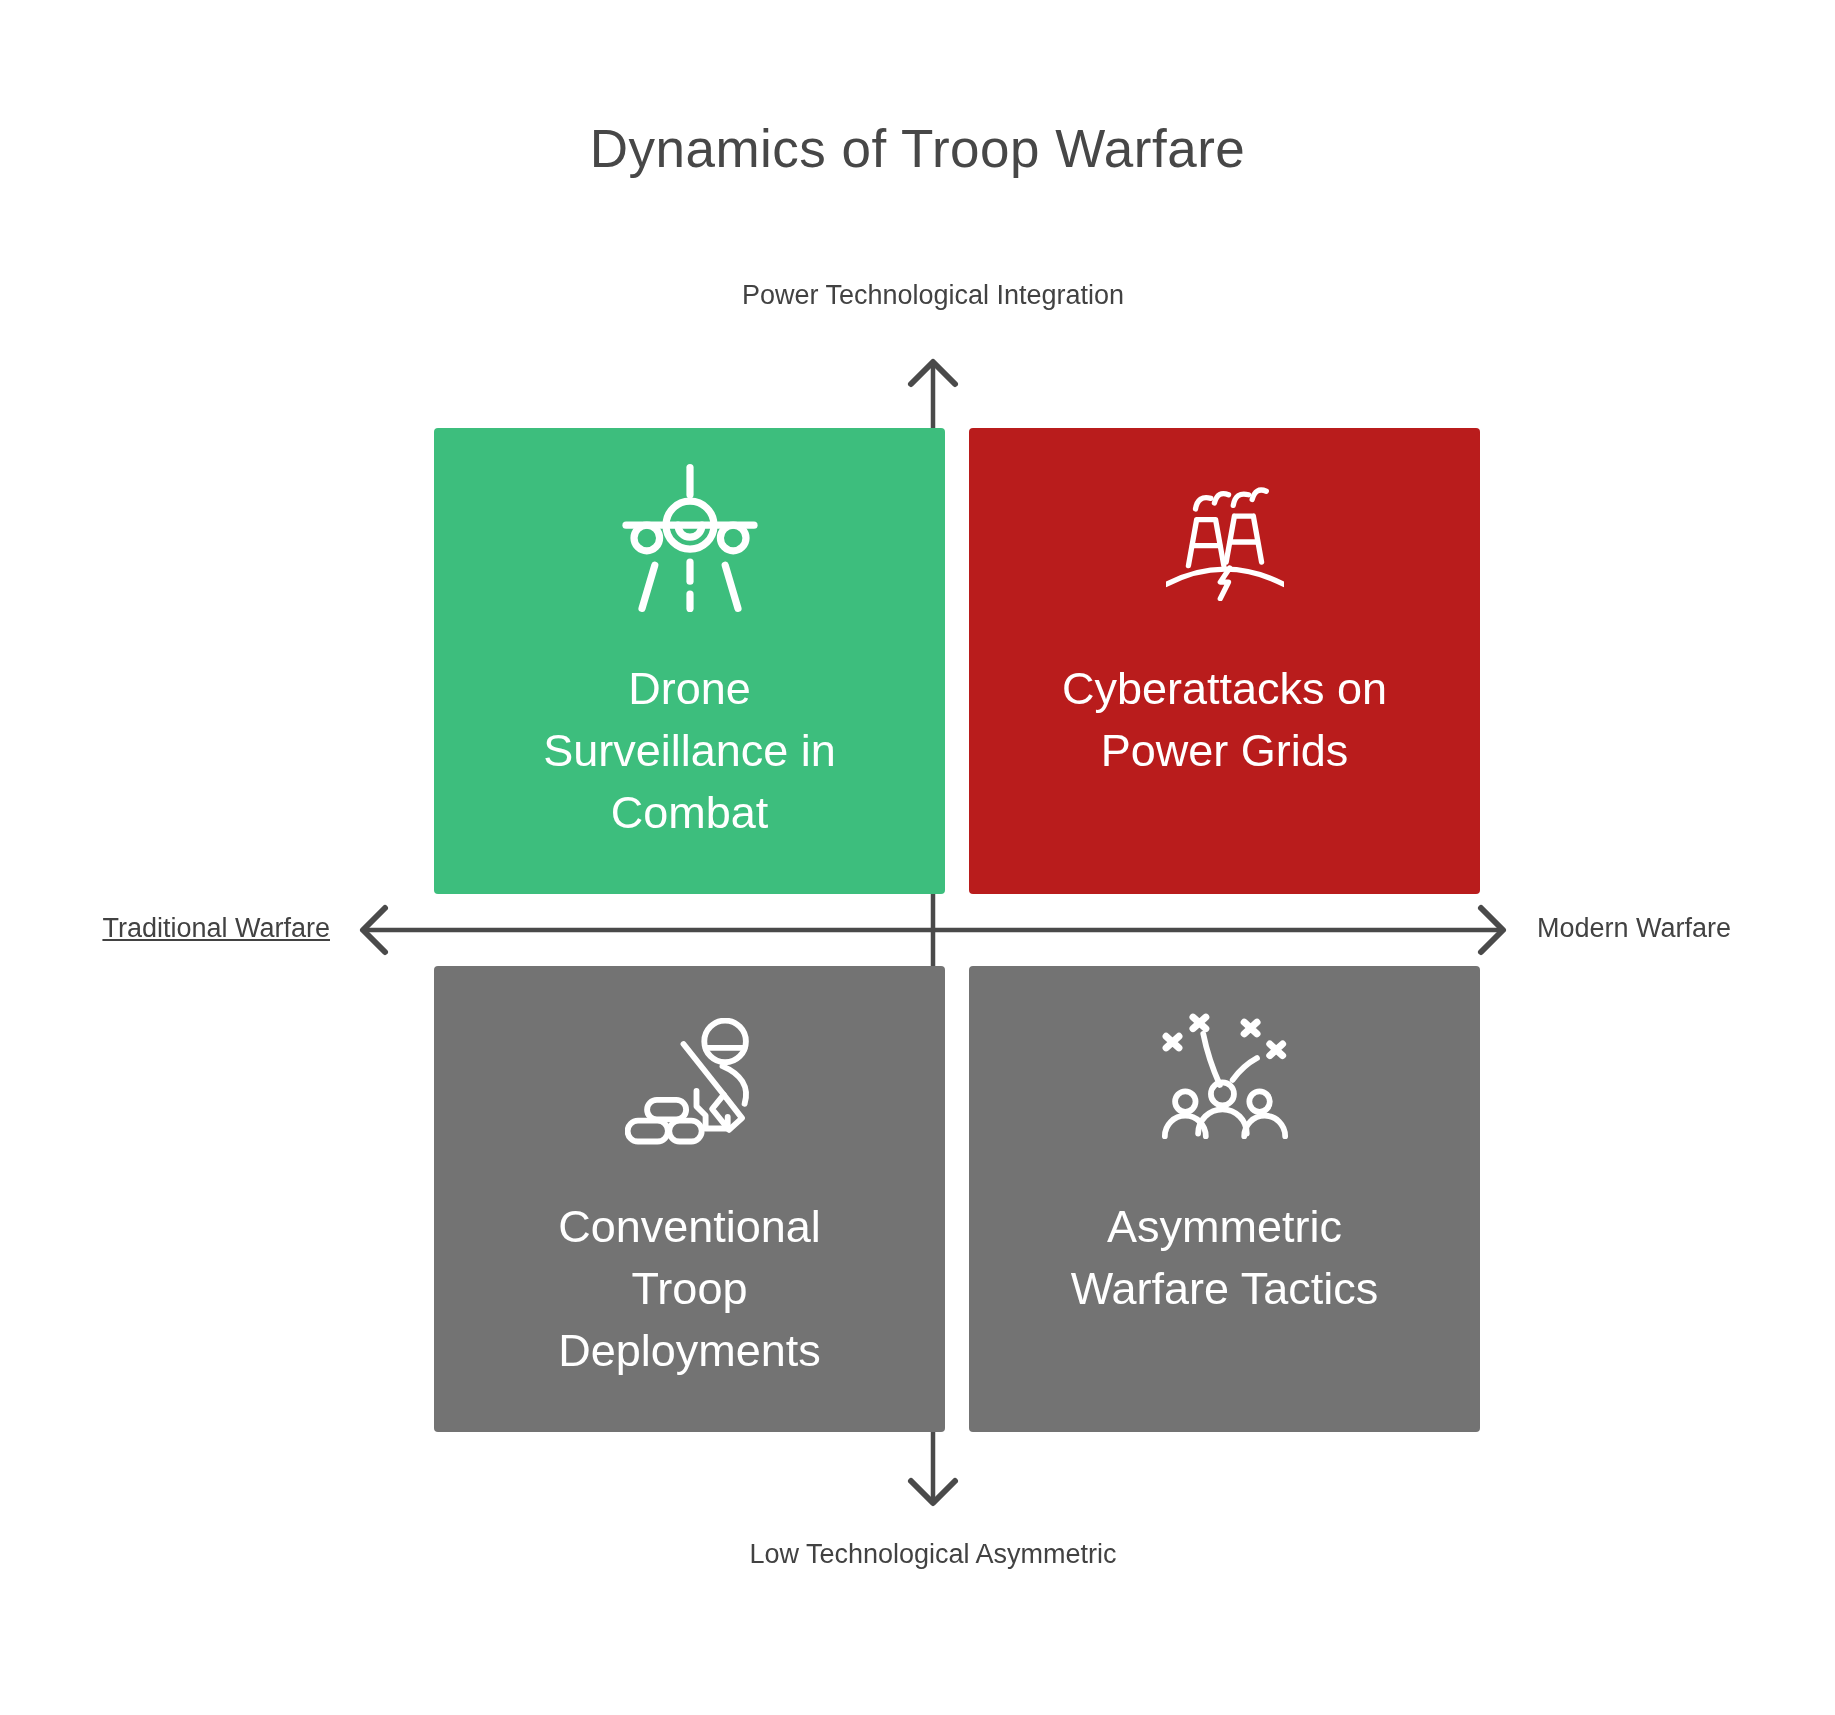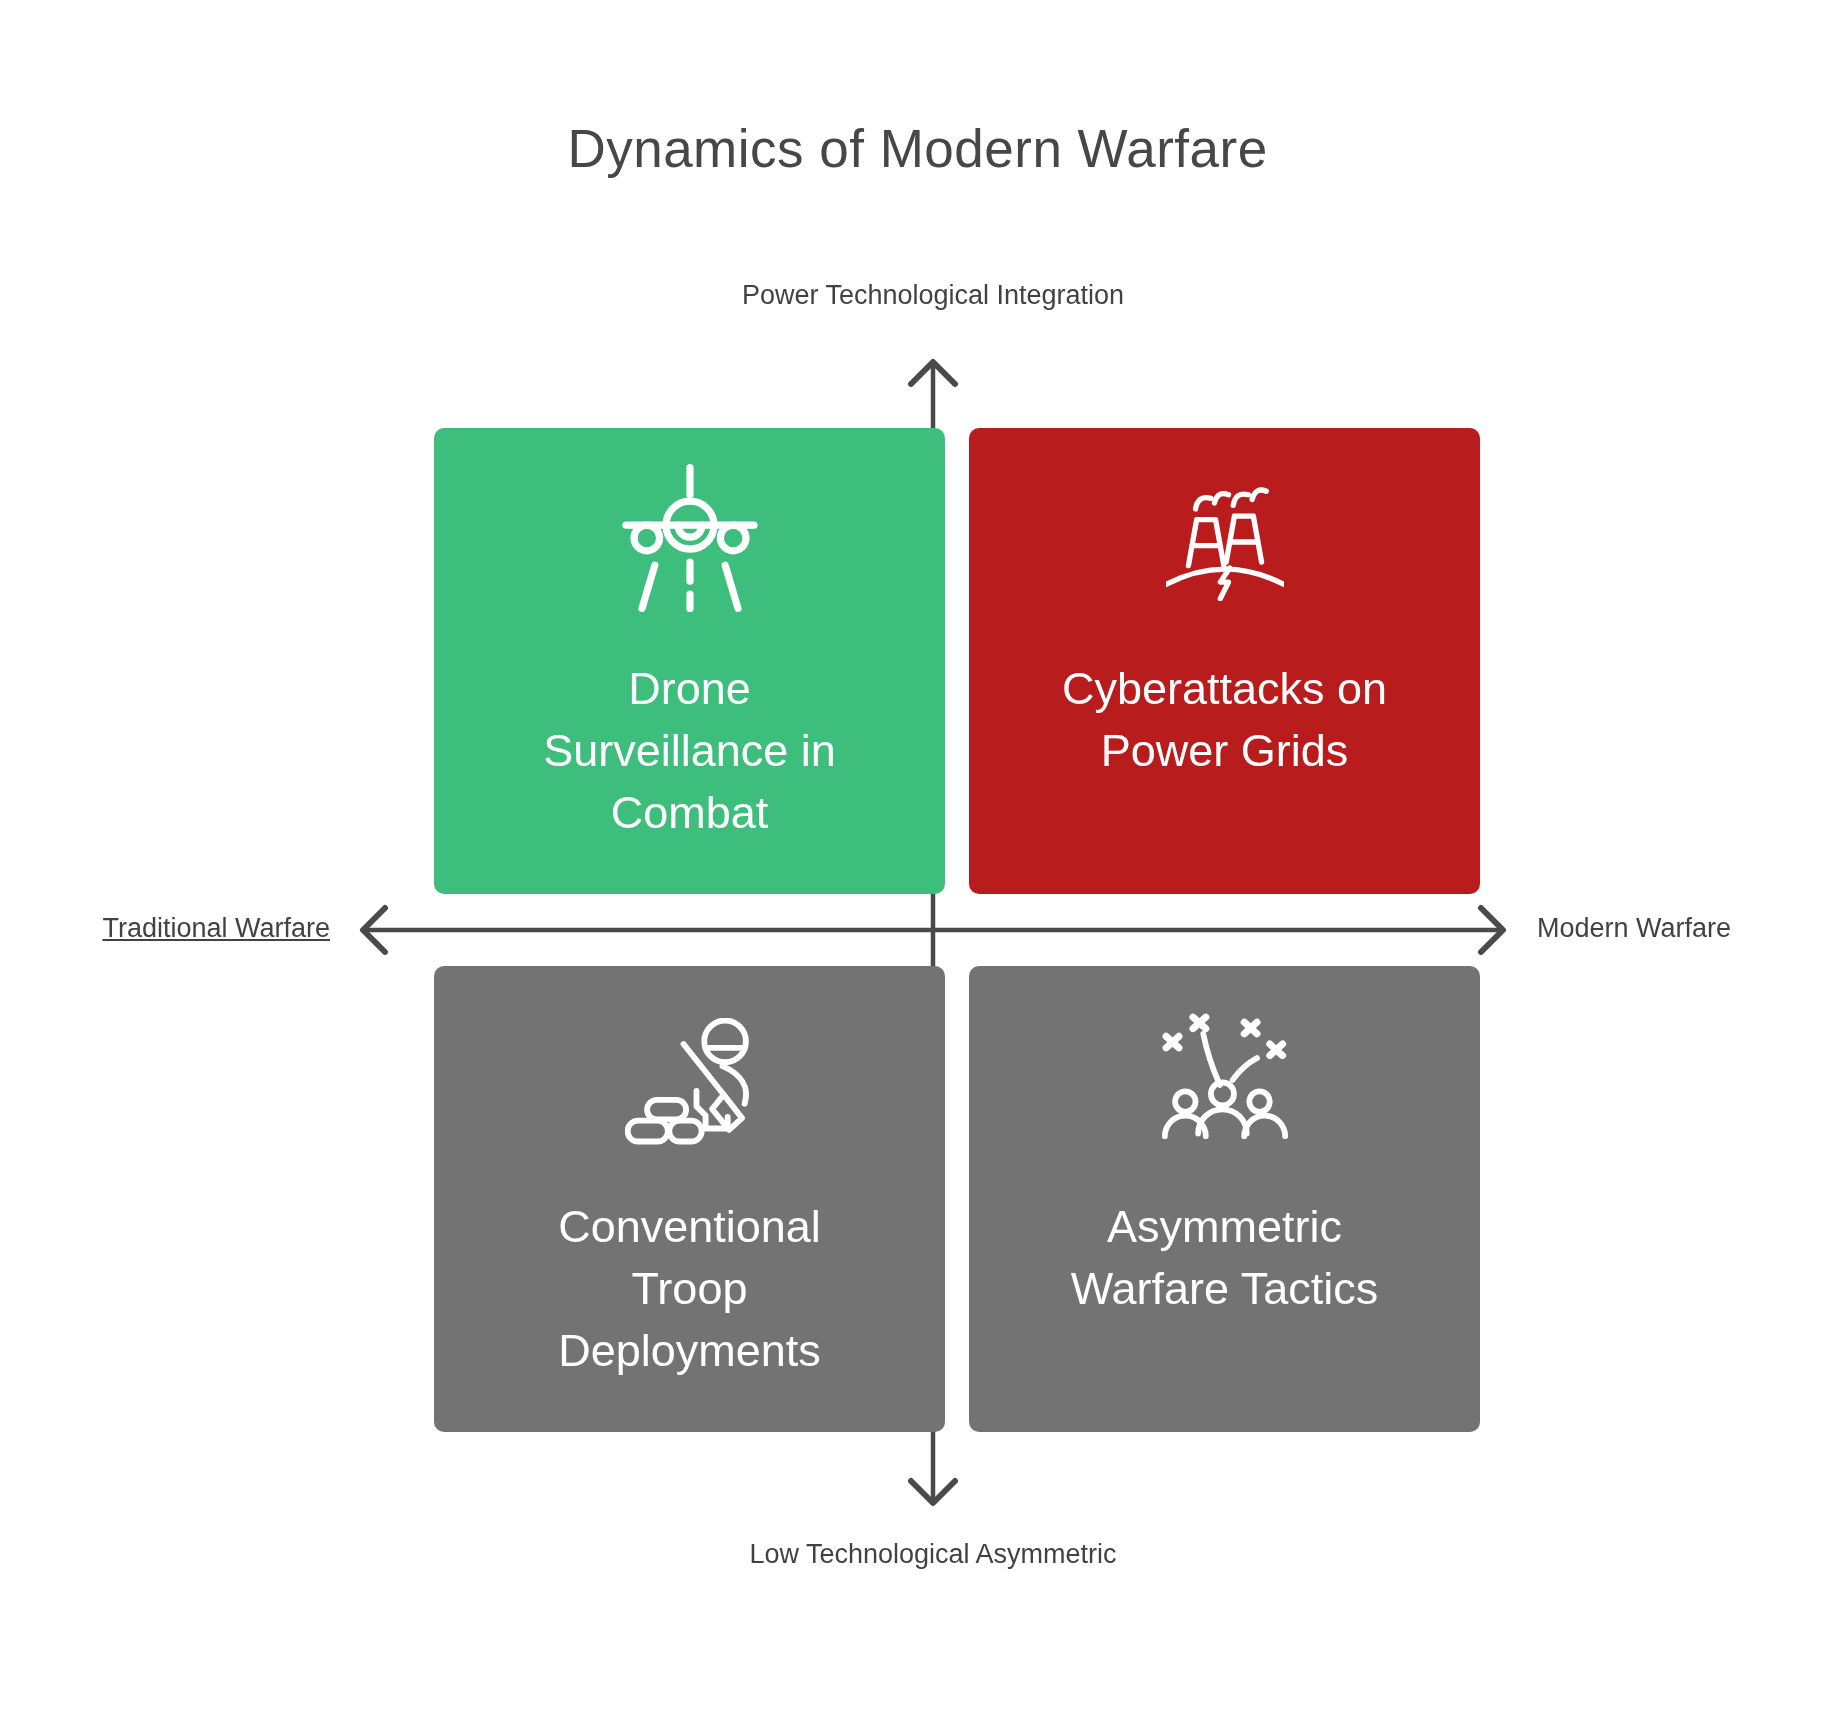--- a/index.html
+++ b/index.html
@@ -9,41 +9,41 @@
          font-size:53px;font-weight:400;color:#474747;letter-spacing:0.5px;}
   .axis-label{position:absolute;font-size:27px;color:#424242;white-space:nowrap;}
   .axis-label.top{top:280px;left:933px;transform:translateX(-50%);}
   .axis-label.bottom{top:1539px;left:933px;transform:translateX(-50%);}
   .axis-label.left{top:913px;right:1505px;text-align:left;text-decoration:underline;}
   .axis-label.right{top:913px;left:1537px;}
   svg.axes{position:absolute;left:0;top:0;}
   svg.axes line, svg.axes polyline{fill:none;stroke:#4a4a4a;stroke-linecap:round;stroke-linejoin:round;}
   svg.axes line{stroke-width:4.5px;}
   svg.axes polyline{stroke-width:6px;}
-  .quad{position:absolute;width:511px;height:466px;border-radius:10px;text-decoration:underline;}
+  .quad{position:absolute;width:511px;height:466px;border-radius:4px;text-decoration:underline;}
   .quad.tl{left:434px;top:428px;}
   .quad.tr{left:969px;top:428px;}
   .quad.bl{left:434px;top:966px;}
   .quad.br{left:969px;top:966px;}
   .qicon{position:absolute;left:50%;transform:translateX(-50%);}
   .qicon *{fill:none;stroke:#ffffff;stroke-width:4.5;stroke-linecap:round;stroke-linejoin:round;}
   .qicon .xmark{stroke-width:5.5;}
   .quad.tl .qicon{top:30px;width:160px;height:160px;}
   .quad.tr .qicon{top:55px;width:118px;height:118px;}
   .quad.bl .qicon{top:52px;width:130px;height:130px;}
   .quad.br .qicon{top:46px;width:128px;height:128px;}
   .qlabel{position:absolute;top:230px;left:0;right:0;text-align:center;color:#ffffff;
           font-size:45px;line-height:62px;font-weight:400;white-space:pre-line;}
 </style>
 </head>
 <body>
 
 <div class="canvas">
 
-  <h1 class="title">Dynamics of Modern Warfare</h1>
+  <h1 class="title">Dynamics of Troop Warfare</h1>
 
   <svg class="axes" width="1835" height="1715">
     <line x1="363" y1="930" x2="1503" y2="930"></line>
     <line x1="933" y1="362" x2="933" y2="1503"></line>
     <polyline points="911,384 933,362 955,384"></polyline>
     <polyline points="911,1481 933,1503 955,1481"></polyline>
     <polyline points="385,908 363,930 385,952"></polyline>
     <polyline points="1481,908 1503,930 1481,952"></polyline>
   </svg>
 

